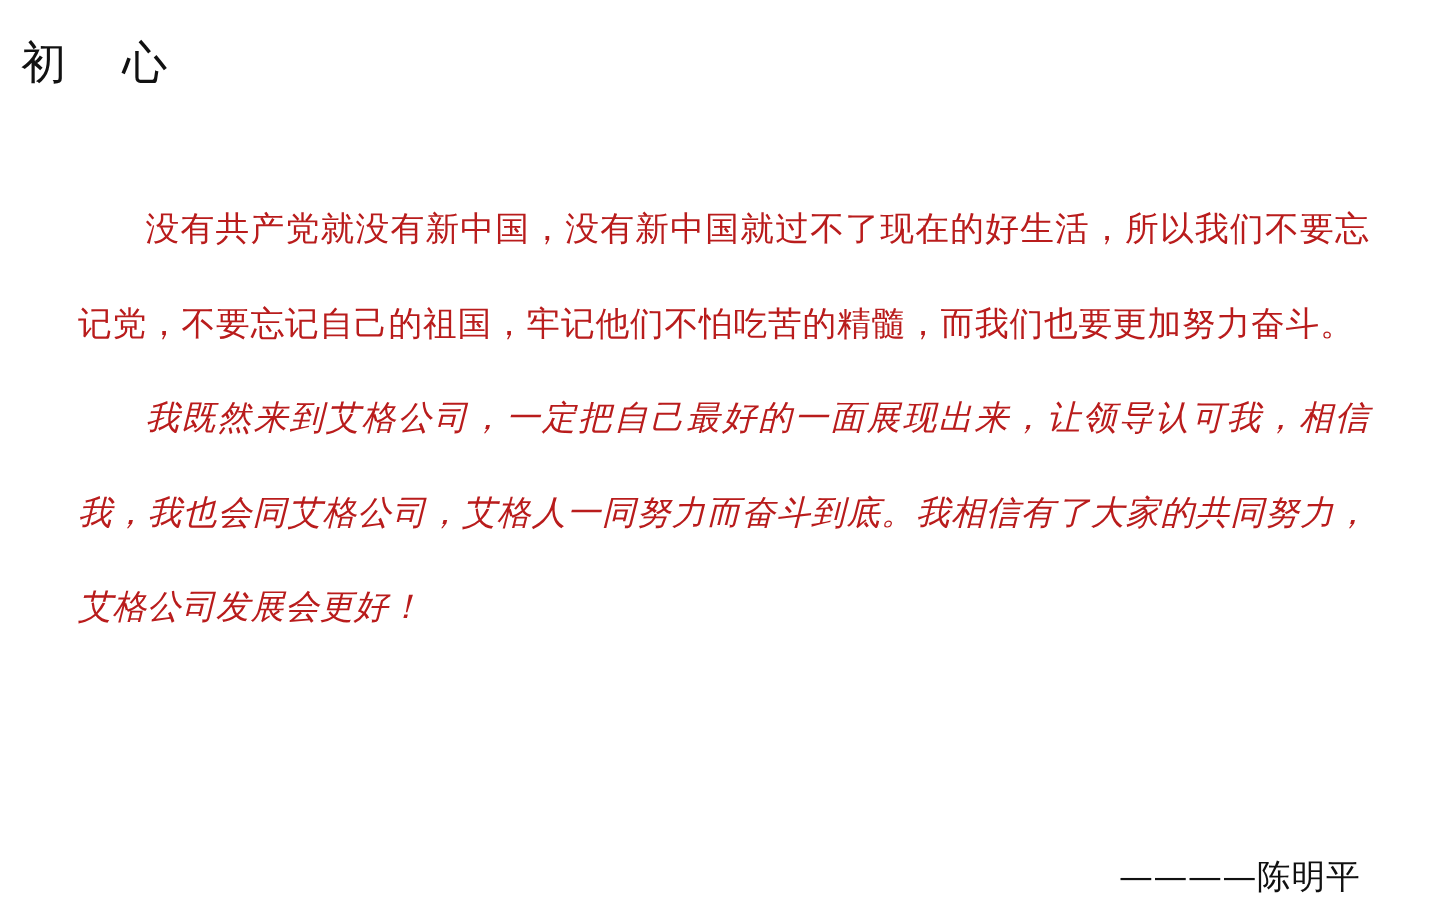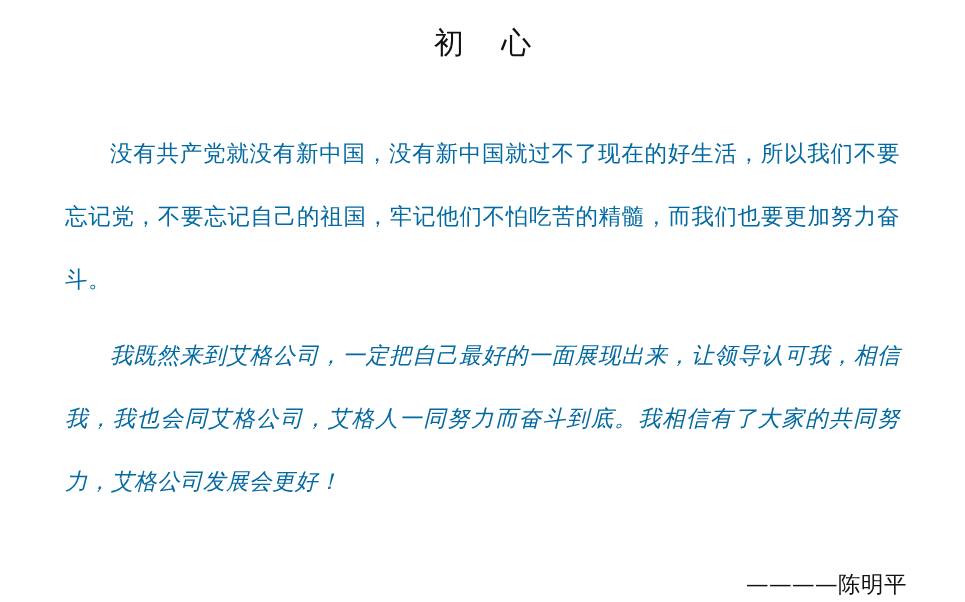--- a/index.html
+++ b/index.html
@@ -15,42 +15,41 @@
     overflow: hidden;
   }
   .page {
     position: relative;
     width: 965px;
     height: 602px;
     box-sizing: border-box;
     padding: 0;
   }
   .doc-title {
-    text-align: center;
     font-size: 30px;
     letter-spacing: 14px;
     text-indent: 14px;
     font-weight: 400;
     margin: 22px 0 0 0;
     line-height: 1.4;
     color: #111111;
   }
   .body-block {
     margin: 0;
     padding: 0 52px 0 52px;
   }
   .para {
     font-size: 22.5px;
     line-height: 63px;
     text-align: justify;
     text-align-last: left;
     text-indent: 2em;
-    margin: 13px;
+    margin: 0;
     letter-spacing: 0.5px;
-    color: #0369a1;
+    color: #b91c1c;
     word-break: break-all;
   }
   .para.first {
     margin-top: 58px;
   }
   .para.second {
     margin-top: 0;
     font-style: italic;
   }
   .signature {

